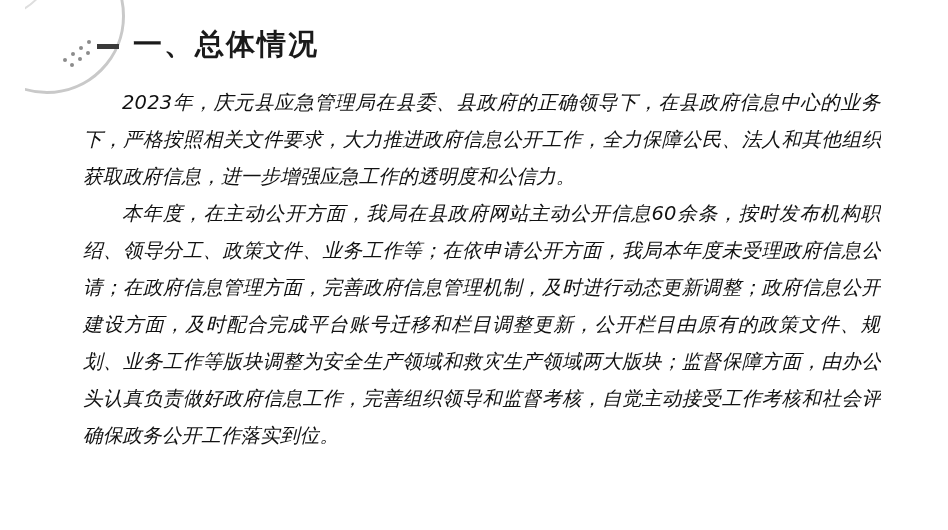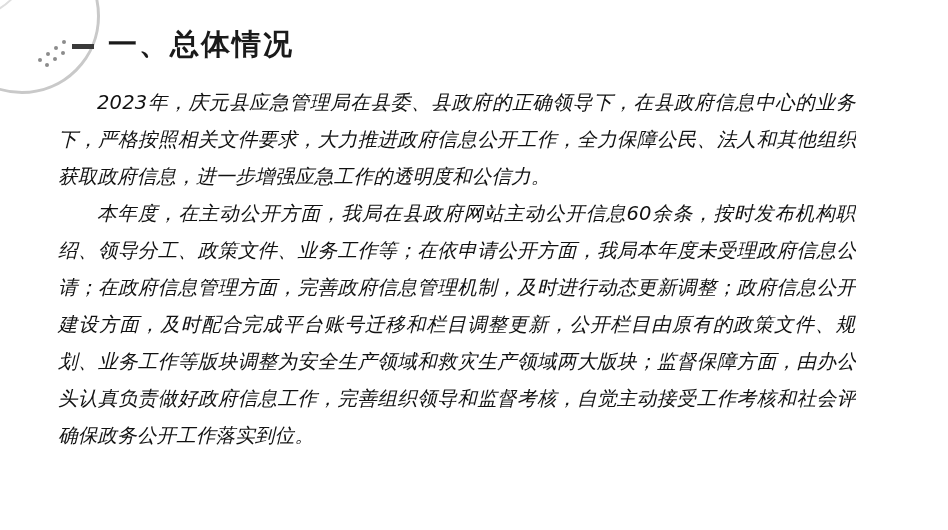--- a/index.html
+++ b/index.html
@@ -12,20 +12,21 @@
     background: #ffffff;
     font-family: "Liberation Sans", sans-serif;
     overflow: hidden;
   }
   #slide {
     position: relative;
     width: 856px;
     height: 530px;
     background: #ffffff;
     overflow: hidden;
+    margin-left: 25px;
   }
 
   
   .corner-arc {
     position: absolute;
     left: -56px;
     top: -62px;
     width: 150px;
     height: 150px;
     border: 3px solid #c9c9c9;

